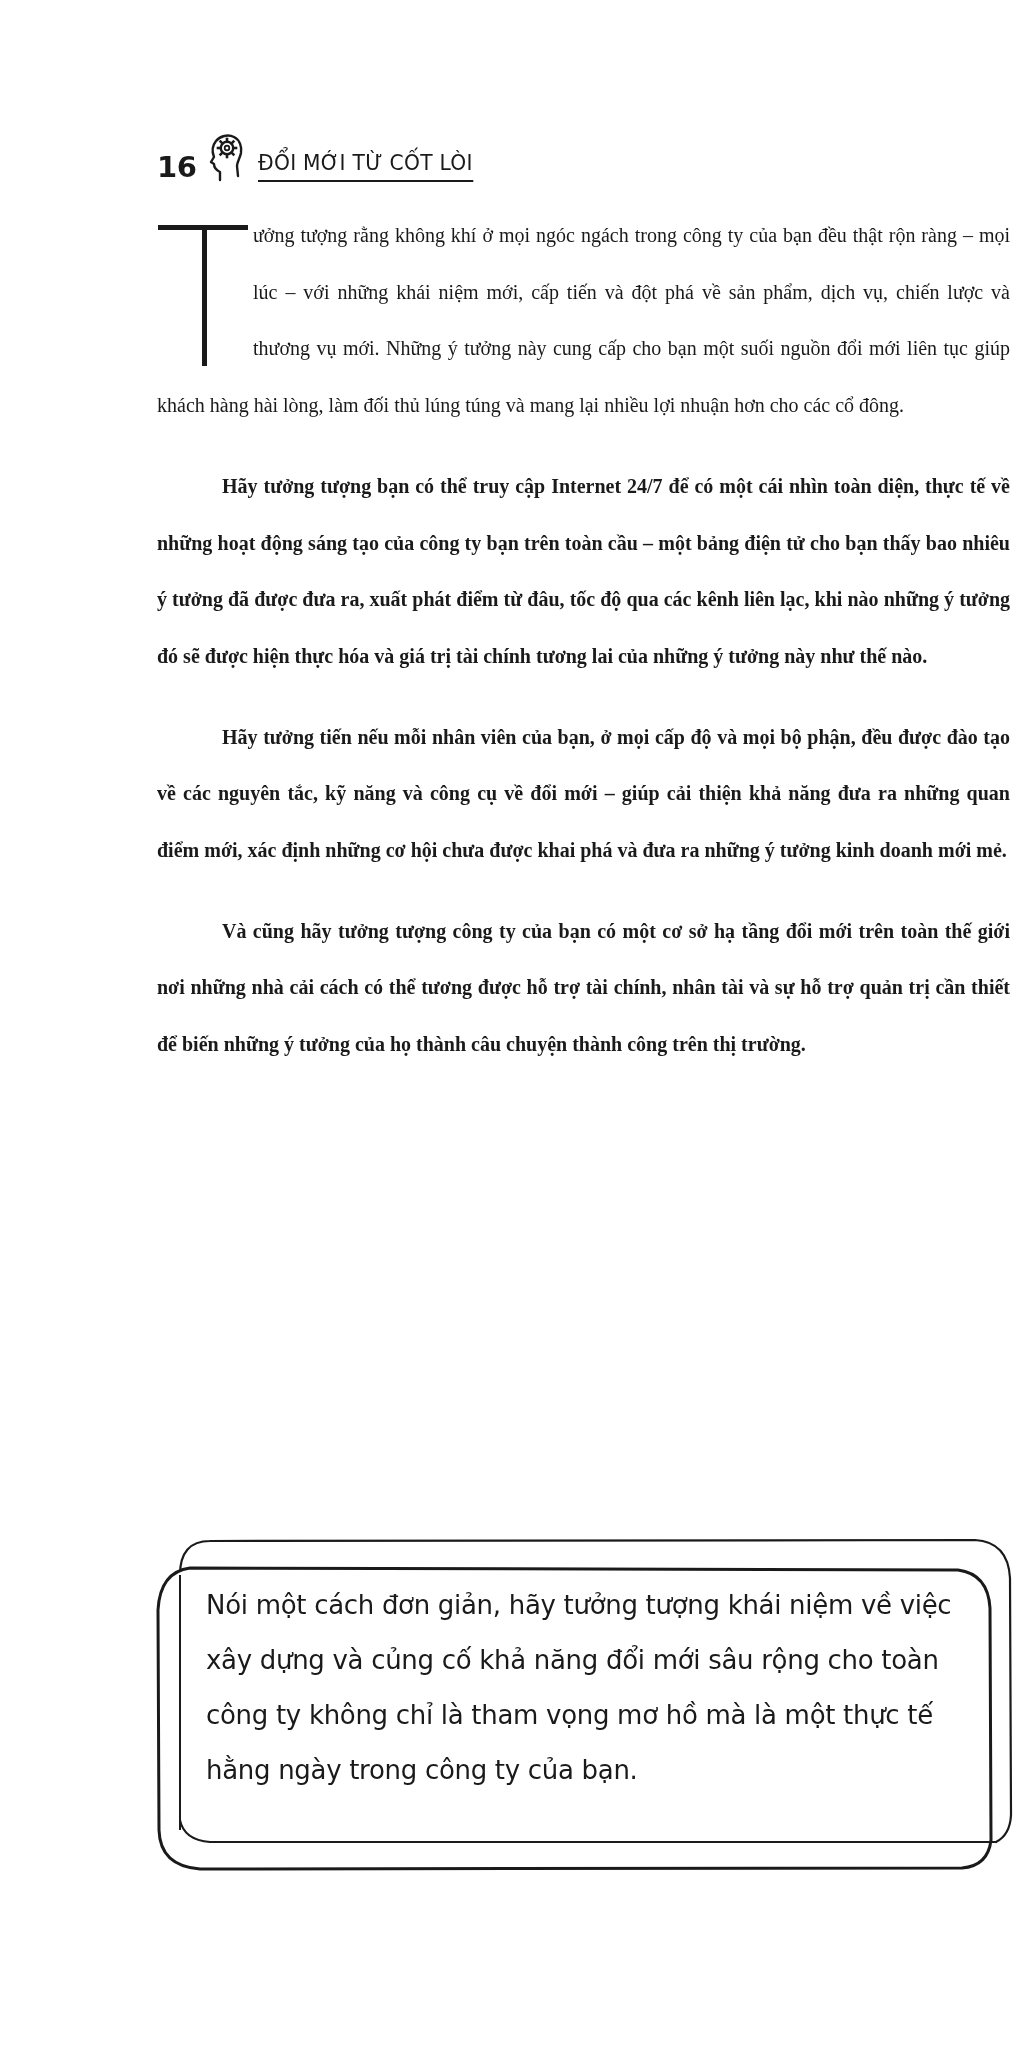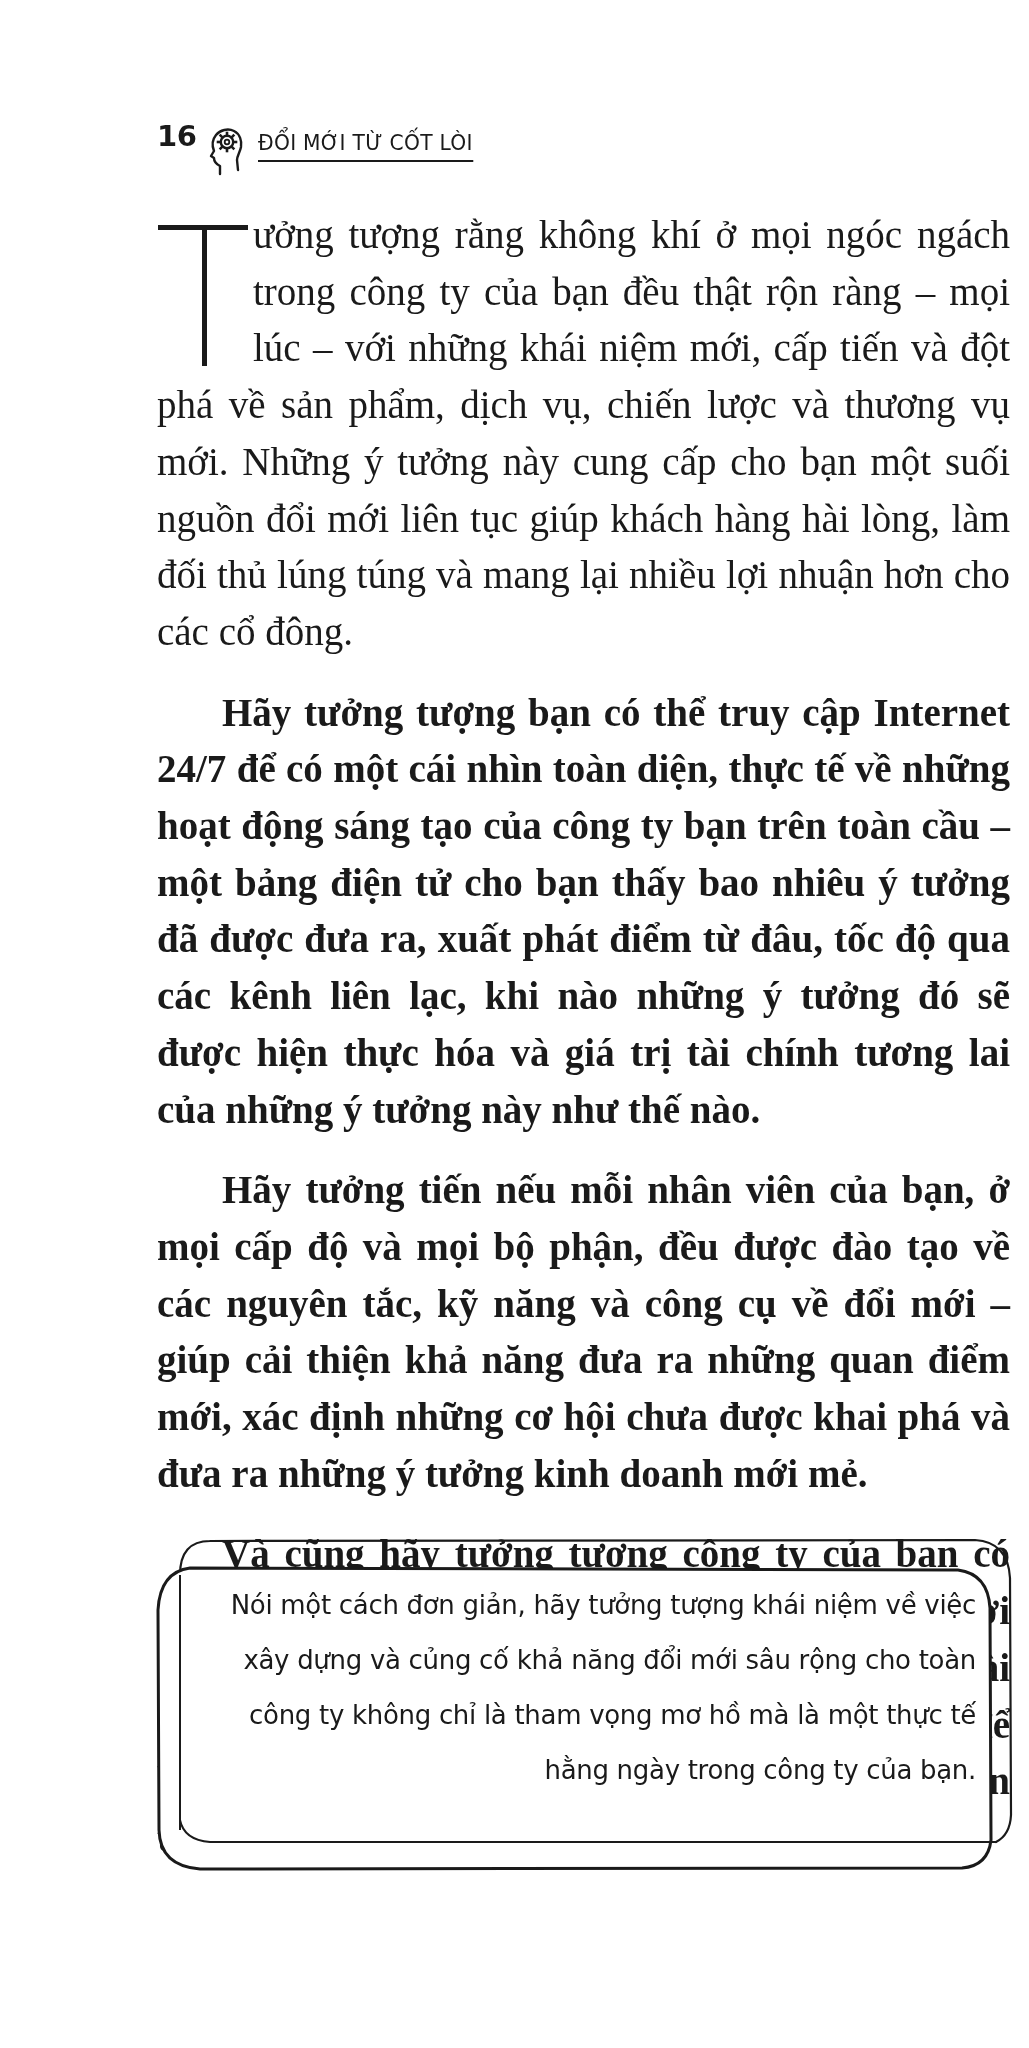--- a/index.html
+++ b/index.html
@@ -13,21 +13,21 @@
       position: relative;
       overflow: hidden;
       color: #1a1a1a;
     }
     .page-header {
       position: absolute;
       left: 157px;
       top: 126px;
       height: 56px;
       display: flex;
-      align-items: flex-start;
+      align-items: flex-end;
     }
     .page-number {
       font-family: "DejaVu Sans", sans-serif;
       font-size: 29px;
       font-weight: bold;
       letter-spacing: -0.5px;
       color: #1a1a1a;
       line-height: 1;
       margin-right: 12px;
       margin-top: -4px;
@@ -52,21 +52,21 @@
       transform: scaleX(0.92);
       transform-origin: left center;
     }
 
     .body-text {
       position: absolute;
       left: 157px;
       top: 207px;
       width: 853px;
       font-family: "Liberation Serif", "DejaVu Serif", serif;
-      font-size: 39px;
+      font-size: 20px;
       line-height: 56.7px;
       color: #1a1a1a;
     }
     .body-text p {
       margin: 0 0 24px 0;
       text-align: justify;
       text-align-last: left;
     }
     .body-text p.indent { text-indent: 65px; font-weight: bold; }
 
@@ -103,21 +103,20 @@
       position: absolute;
       left: 56px;
       top: 48px;
       width: 770px;
       font-family: "DejaVu Sans", sans-serif;
       font-size: 26px;
       line-height: 55px;
       color: #1a1a1a;
       letter-spacing: -0.3px;
       margin: 0;
-      text-align: right;
     }
   </style>
 </head>
 <body>
 
 <div class="page-header">
   <span class="page-number">16</span>
   <span class="head-icon">
     <svg viewBox="0 0 36 50" xmlns="http://www.w3.org/2000/svg">
       <path d="M12 48 L12 40 C8 38 6 35 6 32 L3 30 L6 25 C4 20 4 14 8 9 C12 4 20 2 26 5 C32 8 34 15 33 21 C32 26 29 30 29 34 L30 44" fill="none" stroke="#1a1a1a" stroke-width="2.4" stroke-linecap="round" stroke-linejoin="round"></path>
@@ -145,21 +144,21 @@
     <span class="drop-cap-wrap">
       <svg width="94" height="155" viewBox="0 0 94 155" xmlns="http://www.w3.org/2000/svg">
         <rect x="1" y="14" width="90" height="5" fill="#1a1a1a"></rect>
         <rect x="45" y="14" width="5" height="141" fill="#1a1a1a"></rect>
       </svg>
       <span class="drop-cap-letter">T</span>
     </span><span>ưởng tượng rằng không khí ở mọi ngóc ngách trong công ty của bạn đều thật rộn ràng – mọi lúc – với những khái niệm mới, cấp tiến và đột phá về sản phẩm, dịch vụ, chiến lược và thương vụ mới. Những ý tưởng này cung cấp cho bạn một suối nguồn đổi mới liên tục giúp khách hàng hài lòng, làm đối thủ lúng túng và mang lại nhiều lợi nhuận hơn cho các cổ đông.</span>
   </p>
   <p class="indent">Hãy tưởng tượng bạn có thể truy cập Internet 24/7 để có một cái nhìn toàn diện, thực tế về những hoạt động sáng tạo của công ty bạn trên toàn cầu – một bảng điện tử cho bạn thấy bao nhiêu ý tưởng đã được đưa ra, xuất phát điểm từ đâu, tốc độ qua các kênh liên lạc, khi nào những ý tưởng đó sẽ được hiện thực hóa và giá trị tài chính tương lai của những ý tưởng này như thế nào.</p>
   <p class="indent">Hãy tưởng tiến nếu mỗi nhân viên của bạn, ở mọi cấp độ và mọi bộ phận, đều được đào tạo về các nguyên tắc, kỹ năng và công cụ về đổi mới – giúp cải thiện khả năng đưa ra những quan điểm mới, xác định những cơ hội chưa được khai phá và đưa ra những ý tưởng kinh doanh mới mẻ.</p>
-  <p class="indent">Và cũng hãy tưởng tượng công ty của bạn có một cơ sở hạ tầng đổi mới trên toàn thế giới nơi những nhà cải cách có thể nhận được hỗ trợ tài chính, nhân tài và sự hỗ trợ quản trị cần thiết để biến những ý tưởng của họ thành câu chuyện thành công trên thị trường.</p>
+  <p class="indent">Và cũng hãy tưởng tượng công ty của bạn có một cơ sở hạ tầng đổi mới trên toàn thế giới nơi những nhà cải cách có thể tương được hỗ trợ tài chính, nhân tài và sự hỗ trợ quản trị cần thiết để biến những ý tưởng của họ thành câu chuyện thành công trên thị trường.</p>
 </div>
 
 <div class="callout">
   <svg class="frame" viewBox="0 0 870 350" xmlns="http://www.w3.org/2000/svg">
 
     <path d="M 60 11 Q 30 11 30 45 L 30 310 M 60 11 L 825 10 Q 858 12 860 48 L 861 285 Q 860 305 846 312" fill="none" stroke="#1a1a1a" stroke-width="2.2" stroke-linecap="round"></path>
 
     <path d="M 40 38 L 808 40 Q 838 44 840 78 L 841 310 Q 838 336 812 338 L 50 339 Q 10 336 9 300 L 8 80 Q 10 42 40 38 Z" fill="#ffffff" stroke="#1a1a1a" stroke-width="3" stroke-linejoin="round"></path>
 
     <path d="M 30 290 Q 34 310 60 312 L 846 312" fill="none" stroke="#1a1a1a" stroke-width="2" stroke-linecap="round"></path>

